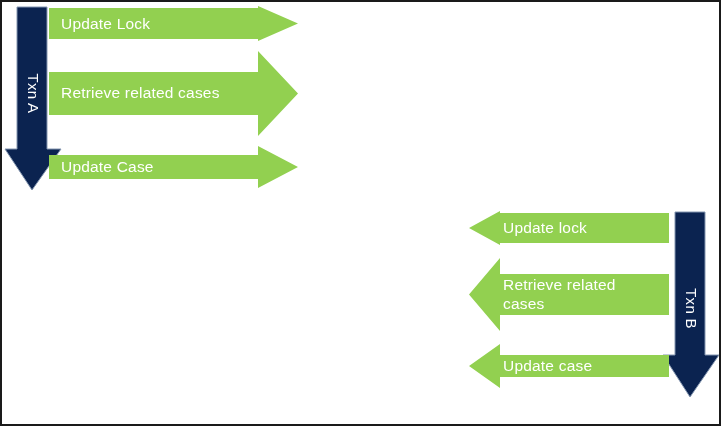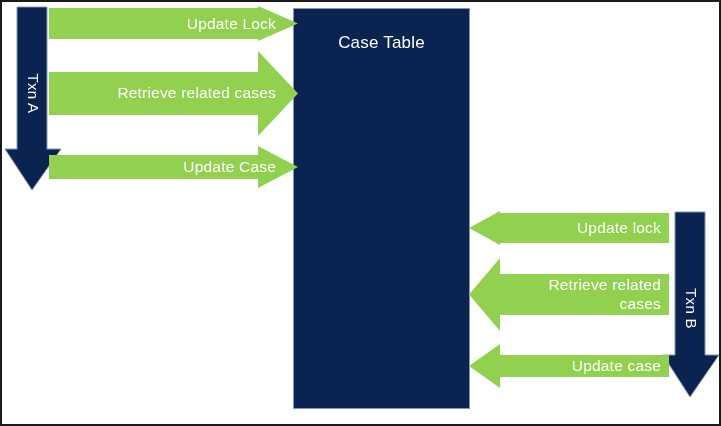--- a/index.html
+++ b/index.html
@@ -61,21 +61,21 @@
   #txn-b .vlabel { left: -14px; top: 88px; width: 84px; text-align: center; }
 
   
   .harrow { position: absolute; }
   .harrow .hlabel {
     position: absolute;
     color: #ffffff;
     font-size: 15.5px;
     letter-spacing: .2px;
     line-height: 19px;
-    text-align: right;
+    text-align: left;
   }
 
   
   #arrow-update-lock { left: 47px; top: 4px; width: 249px; height: 35px; }
   #arrow-update-lock .hlabel { left: 12px; top: 8px; width: 215px; }
 
   #arrow-retrieve-related-cases { left: 47px; top: 49px; width: 249px; height: 85px; }
   #arrow-retrieve-related-cases .hlabel { left: 12px; top: 32px; width: 215px; }
 
   #arrow-update-case { left: 47px; top: 144px; width: 249px; height: 42px; }
@@ -91,23 +91,20 @@
   #arrow-update-case-b { left: 467px; top: 342px; width: 200px; height: 44px; }
   #arrow-update-case-b .hlabel { left: 34px; top: 12px; width: 158px; }
 
   .svgfill { display: block; width: 100%; height: 100%; overflow: visible; }
 </style>
 </head>
 <body>
 
 <div id="canvas">
 
-  <div class="shape" id="case-table">
-    <div id="case-table-label">Case Table</div>
-  </div>
 
   <div class="varrow" id="txn-a">
     <svg class="svgfill" viewBox="0 0 56 183" preserveAspectRatio="none">
       <polygon points="12,0 42,0 42,142 56,142 27,183 0,142 12,142" fill="#0b2350" stroke="#8496b0" stroke-width="1"></polygon>
     </svg>
     <span class="vlabel">Txn A</span>
   </div>
 
   <div class="varrow" id="txn-b">
     <svg class="svgfill" viewBox="0 0 56 185" preserveAspectRatio="none">

